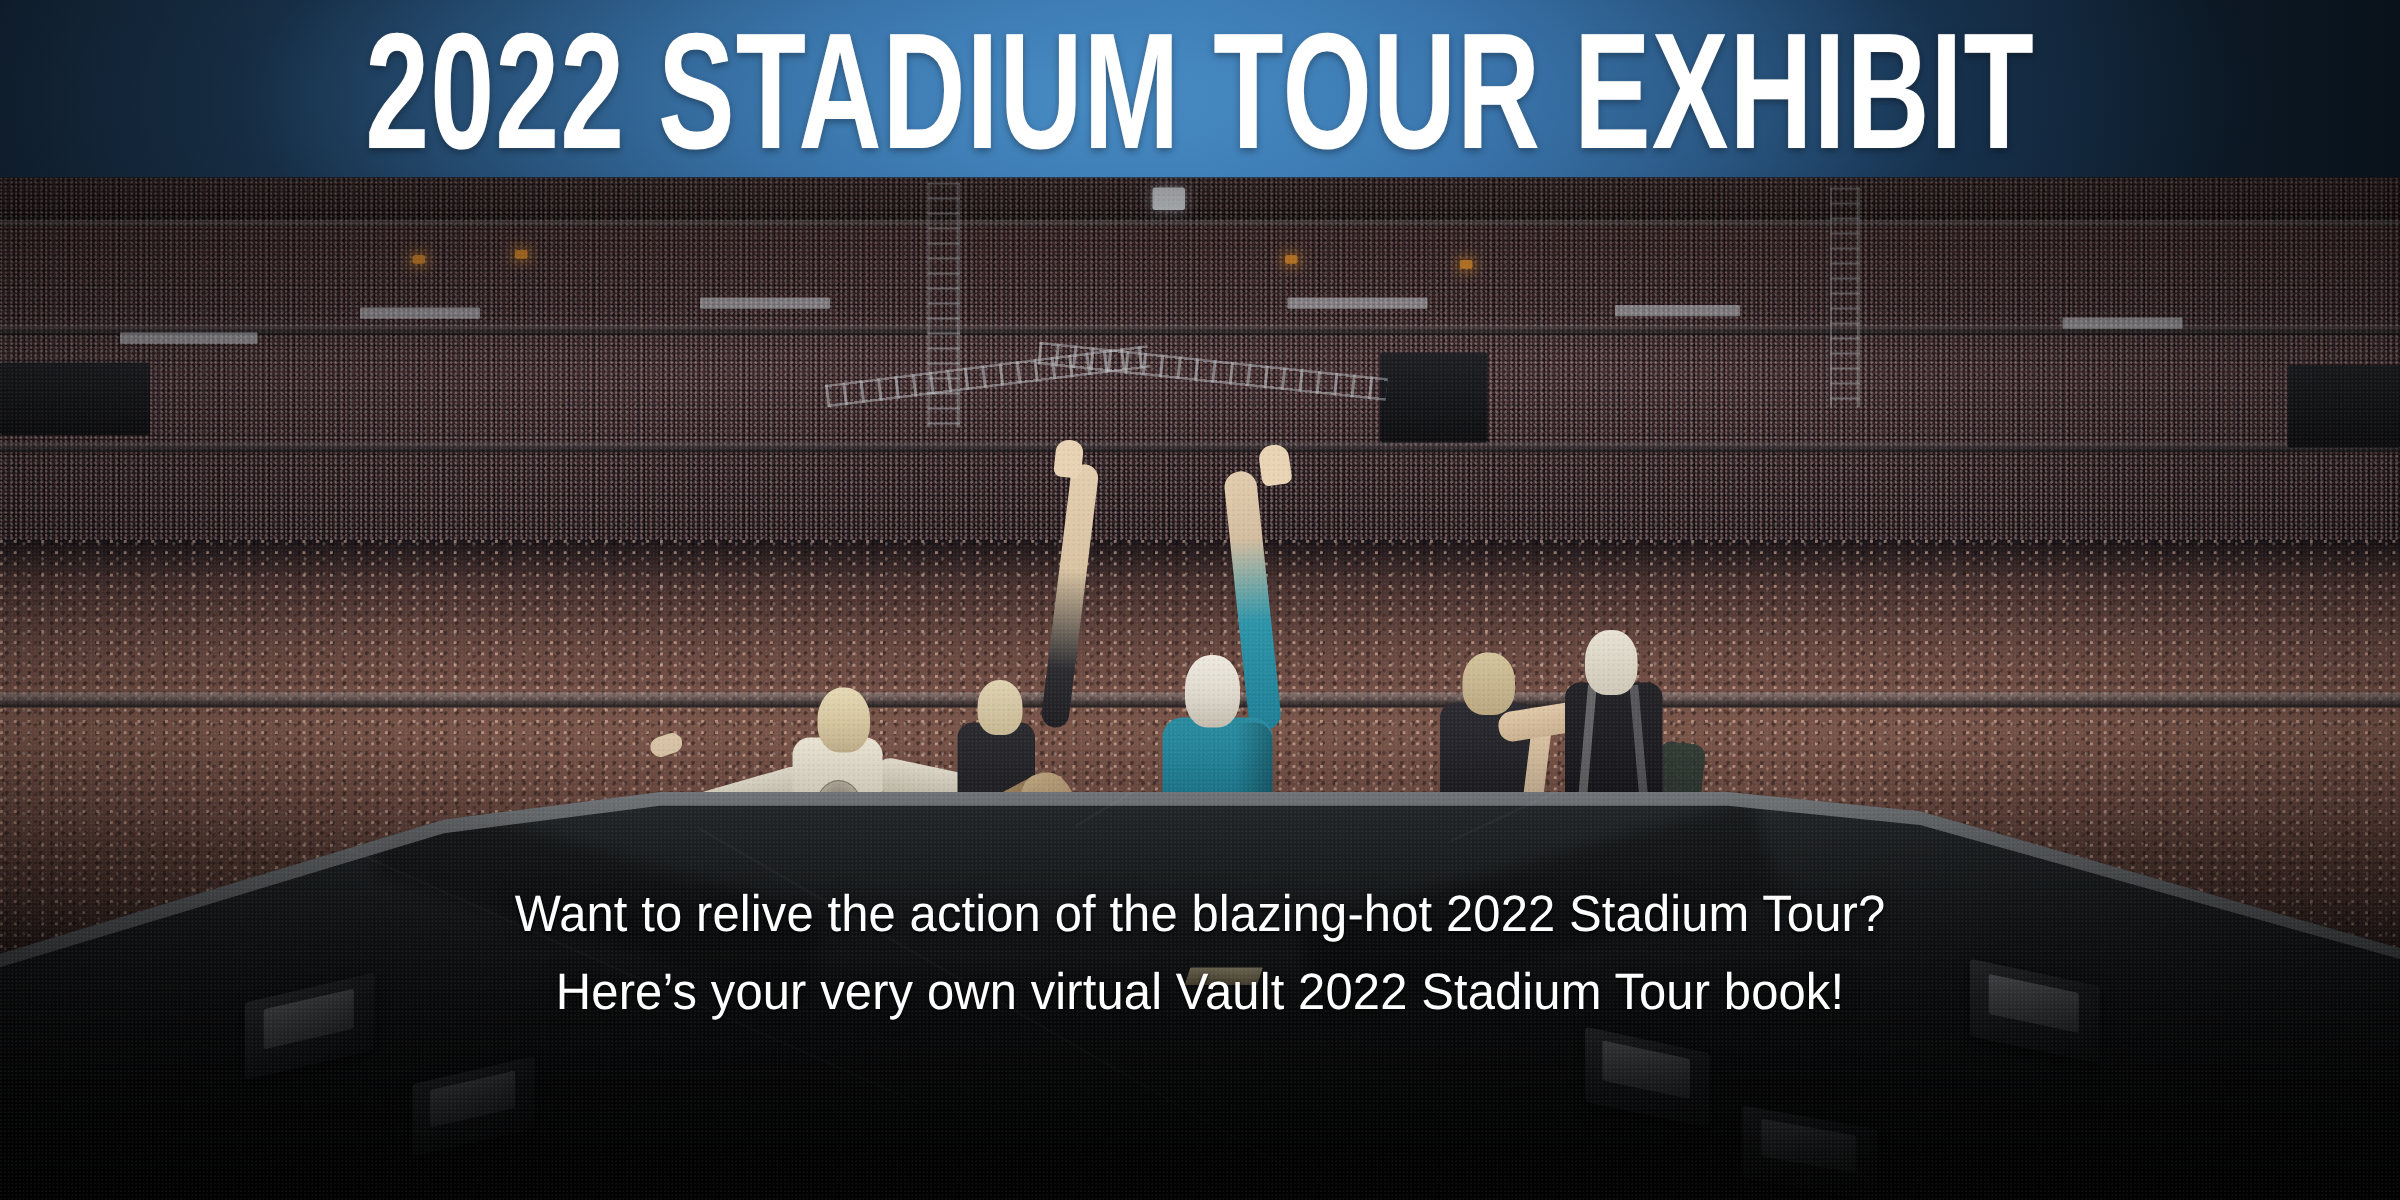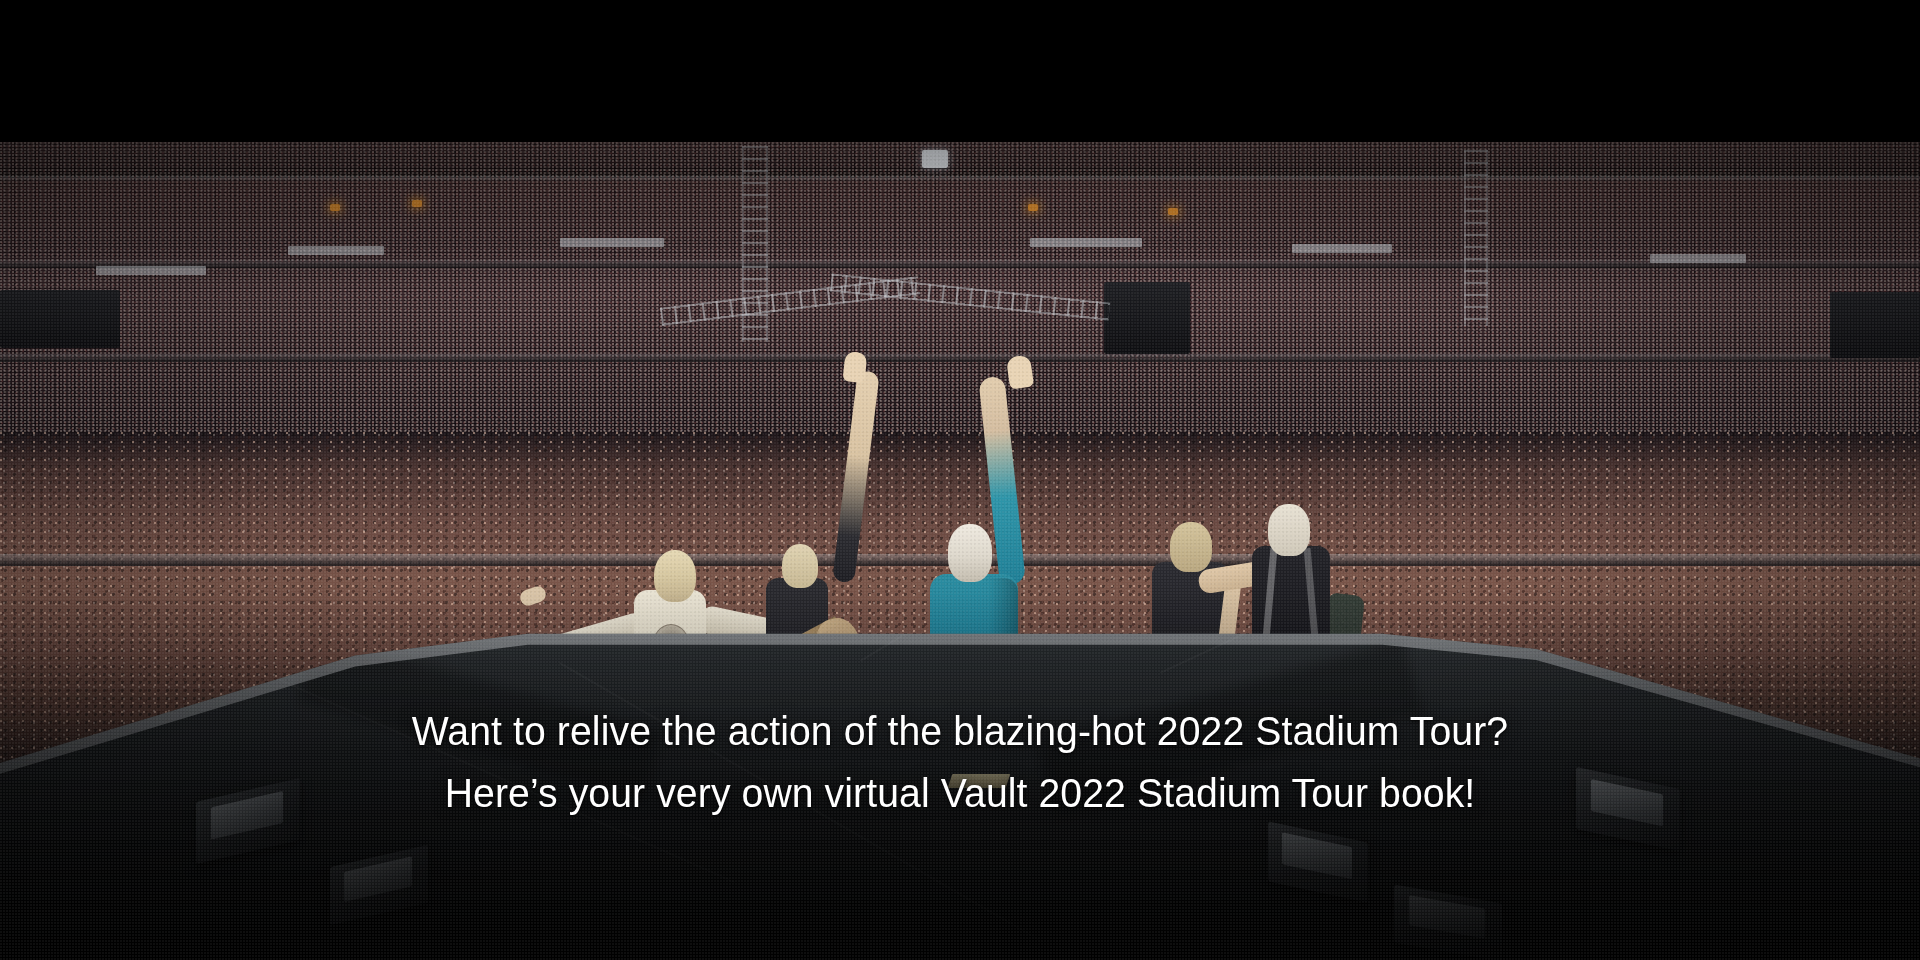--- a/index.html
+++ b/index.html
@@ -307,20 +307,24 @@
     transform-origin:50% 0;
     text-shadow:0 1px 3px rgba(0,0,0,0.85), 0 0 14px rgba(0,0,0,0.65);
   }
   .caption-line { display:block; white-space:nowrap; }
 </style>
 </head>
 <body>
 
 <div id="stage">
 
+  <div class="banner">
+    <div class="banner-bg"></div>
+    <div class="banner-title">2022 STADIUM TOUR EXHIBIT</div>
+  </div>
 
   <div class="photo">
 
     <div class="stands">
       <div class="stands-roof"></div>
       <div class="stands-roof-edge"></div>
       <div class="crowd-tex dense"></div>
       <div class="stands-tier-line" style="top:118px"></div>
       <div class="stands-tier-line" style="top:212px"></div>
 

